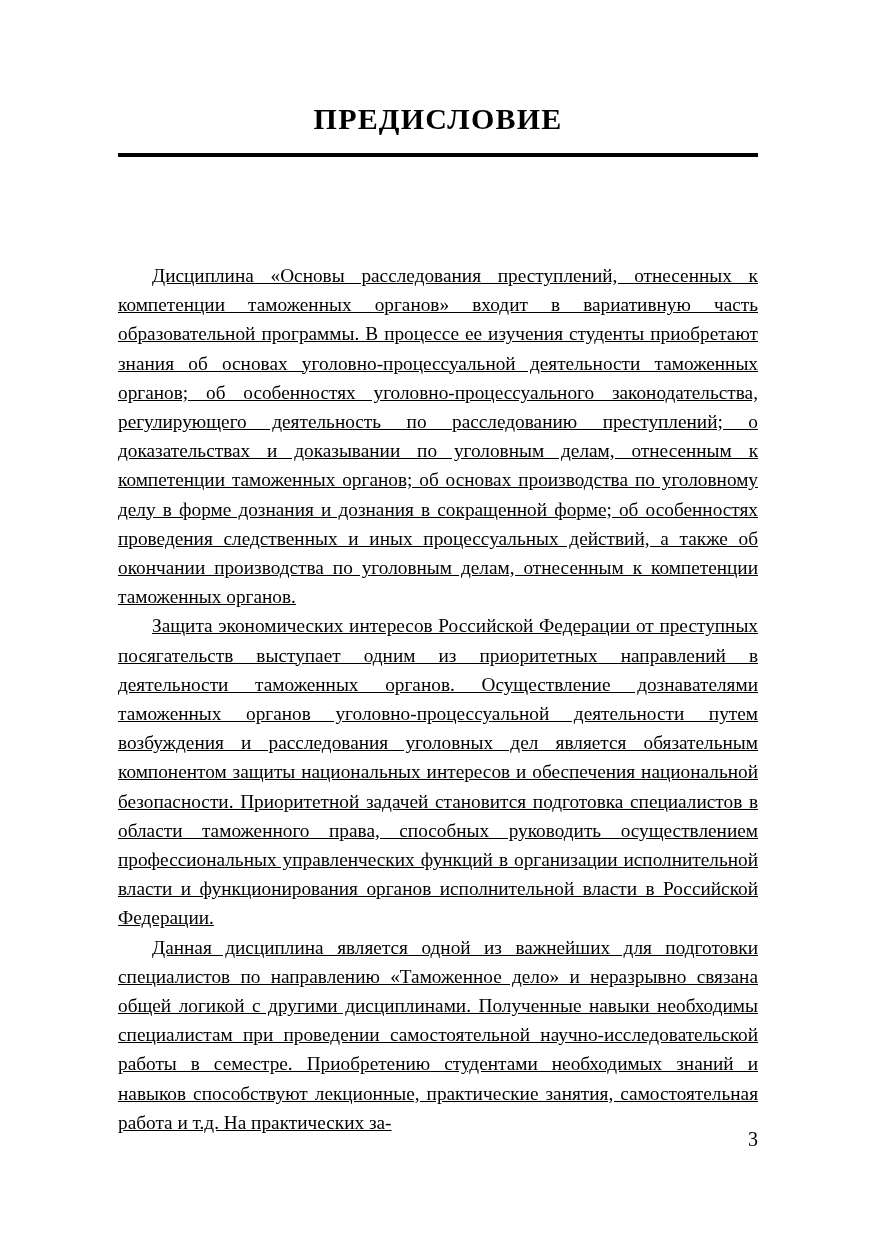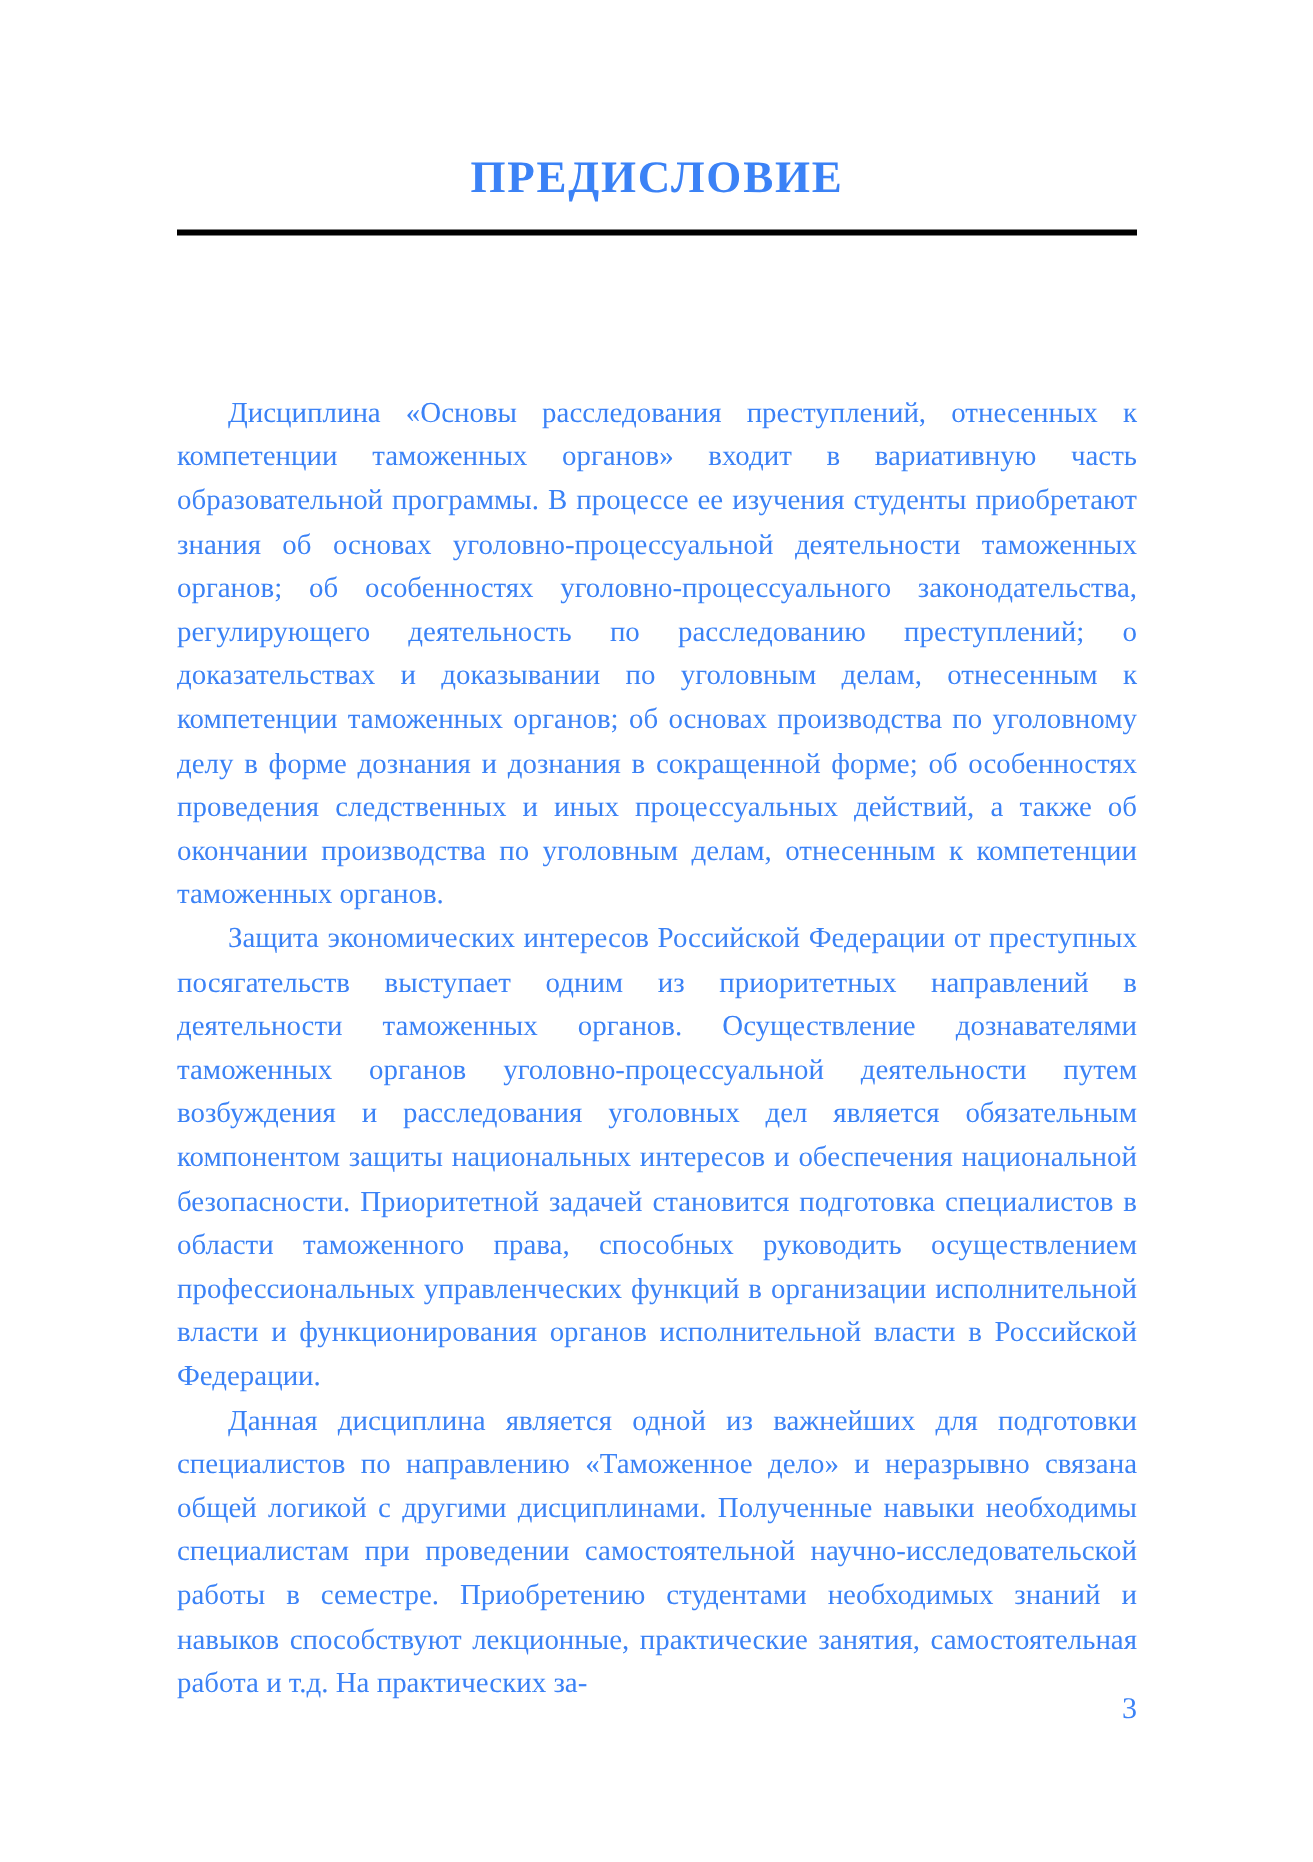--- a/index.html
+++ b/index.html
@@ -8,21 +8,21 @@
     background: #ffffff;
   }
   .page {
     position: relative;
     width: 875px;
     height: 1241px;
     background: #ffffff;
     margin: 0 auto;
     overflow: hidden;
     font-family: "Liberation Serif", "DejaVu Serif", serif;
-    color: #3b82f6;
+    color: #000000;
   }
   .content {
     position: absolute;
     left: 118px;
     top: 0;
     width: 640px;
     height: 1241px;
   }
   .page-title {
     margin: 0;
@@ -43,20 +43,21 @@
     margin-top: 104px;
   }
   .body-text p {
     margin: 0;
     font-size: 19.3px;
     line-height: 29.2px;
     text-align: justify;
     text-justify: inter-word;
     text-indent: 34px;
     hyphens: manual;
+    text-decoration: underline;
   }
   .page-number {
     position: absolute;
     right: 0;
     top: 1128px;
     font-size: 20px;
     text-align: right;
   }
 </style>
 </head>

